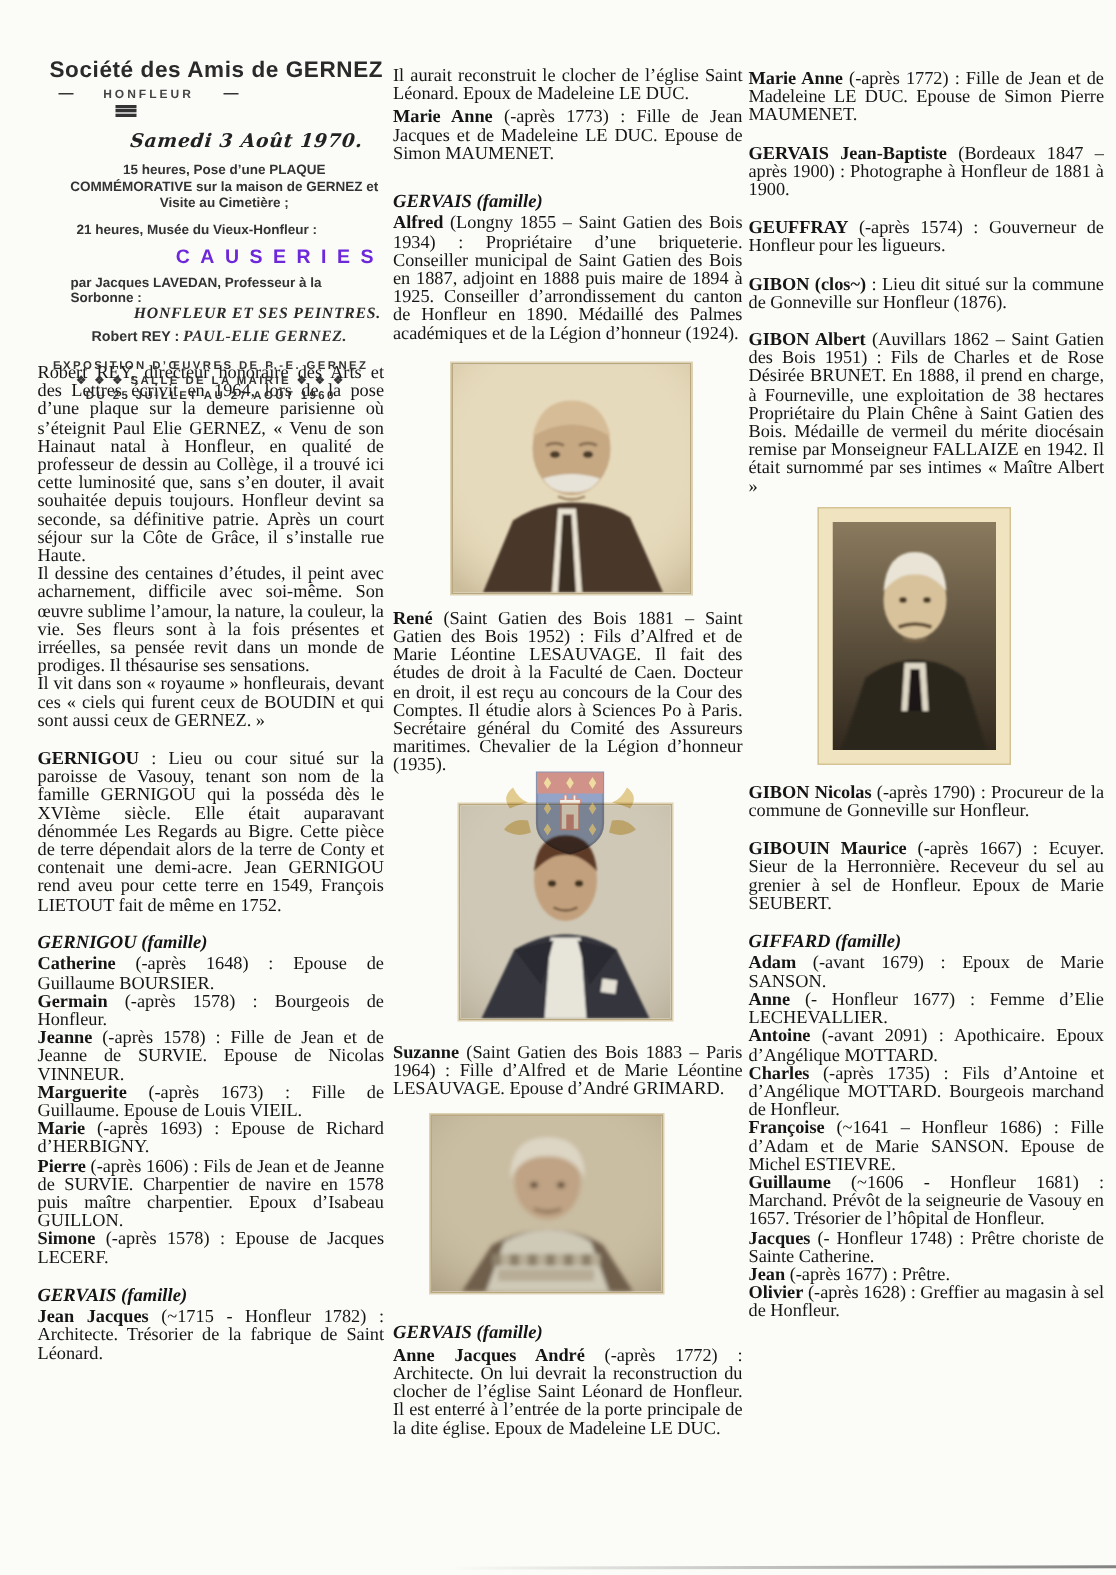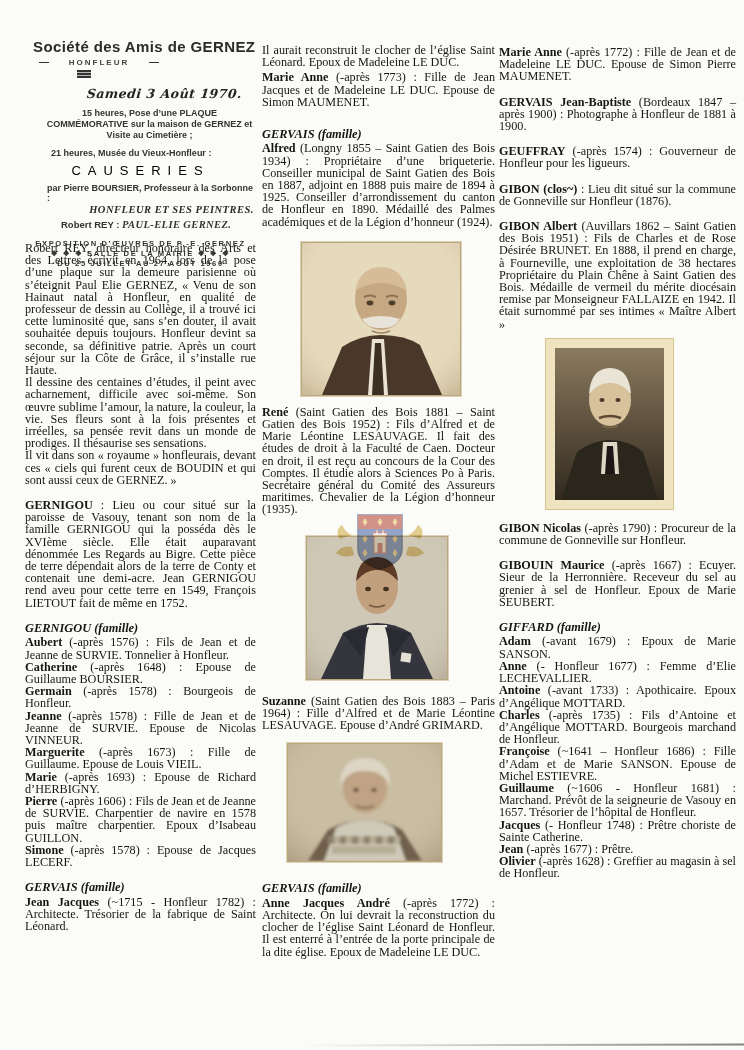--- a/index.html
+++ b/index.html
@@ -22,21 +22,21 @@
   .card .org-sub{display:flex;align-items:center;gap:20px;width:120px;margin:3px 0 0 14px;}
   .card .org-sub .rule{flex:1;border-top:1.4px solid #333;}
   .card .org-sub .txt{font-size:8px;font-weight:bold;letter-spacing:2px;color:#444;}
   .logo-mark{width:14px;height:8px;margin:3px 0 0 52px;
              background:repeating-linear-gradient(#333 0 2px,#bbb 2px 3px);}
   .card .date{font-family:"DejaVu Serif",serif;font-style:italic;font-weight:bold;
               font-size:12.5px;text-align:right;margin:8px 14px 0 0;transform:skewX(-6deg);
               letter-spacing:.5px;color:#222;}
   .card .small{font-size:9px;line-height:11px;text-align:center;margin:7px 0 0 18px;font-weight:bold;color:#333;}
   .card .l21{font-size:9px;text-align:left;margin:7px 0 0 26px;font-weight:bold;color:#333;}
-  .card .causeries{font-size:13px;font-weight:normal;letter-spacing:7px;text-align:center;margin-top:5px;color:#000000;}
+  .card .causeries{font-size:13px;font-weight:bold;letter-spacing:7px;text-align:right;margin-top:5px;color:#6d28d9;}
   .card .lavedan{font-size:9px;font-weight:bold;text-align:left;margin:5px 0 0 22px;color:#333;}
   .card .peintres{font-family:"Liberation Serif",serif;font-style:italic;font-weight:bold;
                   font-size:10.5px;text-align:right;margin:1px 2px 0 0;letter-spacing:.5px;}
   .card .rey{font-size:9.5px;font-weight:bold;margin:4px 0 0 36px;color:#333;}
   .card .rey .it{font-family:"Liberation Serif",serif;font-style:italic;font-size:10.5px;letter-spacing:.4px;}
   .card .expo{margin-top:9px;text-align:center;font-size:7.6px;font-weight:bold;
               letter-spacing:1.6px;line-height:10px;color:#333;}
 
   
   .photo{display:block;border:1px solid #b9a87f;box-shadow:0 0 0 1px #ddd2b4;}
@@ -67,40 +67,39 @@
       <div class="org-sub">
         <span class="rule"></span>
         <span class="txt">HONFLEUR</span>
         <span class="rule"></span>
       </div>
       <div class="logo-mark"></div>
       <div class="date">Samedi 3 Août 1970.</div>
       <div class="small">15 heures, Pose d’une PLAQUE COMMÉMORATIVE sur la maison de GERNEZ et Visite au Cimetière ;</div>
       <div class="l21">21 heures, Musée du Vieux-Honfleur :</div>
       <div class="causeries">CAUSERIES</div>
-      <div class="lavedan">par Pierre BOURSIER, Professeur à la Sorbonne :</div>
+      <div class="lavedan">par Jacques LAVEDAN, Professeur à la Sorbonne :</div>
       <div class="peintres">HONFLEUR ET SES PEINTRES.</div>
       <div class="rey">
         <span>Robert REY : </span><span class="it">PAUL-ELIE GERNEZ.</span>
       </div>
       <div class="expo">
         <div>EXPOSITION D’ŒUVRES DE P.-E. GERNEZ</div>
         <div>❖ ❖ ❖   SALLE DE LA MAIRIE   ❖ ❖ ❖</div>
         <div>DU 25 JUILLET AU 27 AOÛT 1960</div>
       </div>
     </div>
 
     <p class="body">Robert REY, directeur honoraire des Arts et des Lettres écrivit en 1964, lors de la pose d’une plaque sur la demeure parisienne où s’éteignit Paul Elie GERNEZ, « Venu de son Hainaut natal à Honfleur, en qualité de professeur de dessin au Collège, il a trouvé ici cette luminosité que, sans s’en douter, il avait souhaitée depuis toujours. Honfleur devint sa seconde, sa définitive patrie. Après un court séjour sur la Côte de Grâce, il s’installe rue Haute.</p>
     <p class="body">Il dessine des centaines d’études, il peint avec acharnement, difficile avec soi-même. Son œuvre sublime l’amour, la nature, la couleur, la vie. Ses fleurs sont à la fois présentes et irréelles, sa pensée revit dans un monde de prodiges. Il thésaurise ses sensations.</p>
     <p class="body">Il vit dans son  « royaume » honfleurais, devant ces « ciels qui furent ceux de BOUDIN et qui sont aussi ceux de GERNEZ. »</p>
 
     <p class="entry spaced"><span class="nm">GERNIGOU</span><span> : Lieu ou cour situé sur la paroisse de Vasouy, tenant son nom de la famille GERNIGOU qui la posséda dès le XVIème siècle. Elle était auparavant dénommée Les Regards au Bigre. Cette pièce de terre dépendait alors de la terre de Conty et contenait une demi-acre. Jean GERNIGOU rend aveu pour cette terre en 1549, François LIETOUT fait de même en 1752.</span></p>
 
     <p class="sec">GERNIGOU (famille)</p>
-    <p class="entry"><span class="nm">Aubert</span><span> (-après 1576) : Fils de Jean et de Jeanne de SURVIE. Tonnelier à Honfleur.</span></p>
     <p class="entry"><span class="nm">Catherine</span><span> (-après 1648) : Epouse de Guillaume BOURSIER.</span></p>
     <p class="entry"><span class="nm">Germain</span><span> (-après 1578) : Bourgeois de Honfleur.</span></p>
     <p class="entry"><span class="nm">Jeanne</span><span> (-après 1578) : Fille de Jean et de Jeanne de SURVIE. Epouse de Nicolas VINNEUR.</span></p>
     <p class="entry"><span class="nm">Marguerite</span><span> (-après 1673) : Fille de Guillaume. Epouse de Louis VIEIL.</span></p>
     <p class="entry"><span class="nm">Marie</span><span> (-après 1693) : Epouse de Richard d’HERBIGNY.</span></p>
     <p class="entry"><span class="nm">Pierre</span><span> (-après 1606) : Fils de Jean et de Jeanne de SURVIE. Charpentier de navire en 1578 puis maître charpentier. Epoux d’Isabeau GUILLON.</span></p>
     <p class="entry"><span class="nm">Simone</span><span> (-après 1578) : Epouse de Jacques LECERF.</span></p>
 
     <p class="sec">GERVAIS (famille)</p>
     <p class="entry"><span class="nm">Jean Jacques</span><span> (~1715 - Honfleur 1782) : Architecte. Trésorier de la fabrique de Saint Léonard.</span></p>
@@ -240,21 +239,21 @@
           </defs>
       </svg>
     </div>
 
     <p class="entry" style="margin-top:12px"><span class="nm">GIBON Nicolas</span><span> (-après 1790) : Procureur de la commune de Gonneville sur Honfleur.</span></p>
     <p class="entry spaced"><span class="nm">GIBOUIN Maurice</span><span> (-après 1667) : Ecuyer. Sieur de la Herronnière. Receveur du sel au grenier à sel de Honfleur. Epoux de Marie SEUBERT.</span></p>
 
     <p class="sec">GIFFARD (famille)</p>
     <p class="entry"><span class="nm">Adam</span><span> (-avant 1679) : Epoux de Marie SANSON.</span></p>
     <p class="entry"><span class="nm">Anne</span><span> (- Honfleur 1677) : Femme d’Elie LECHEVALLIER.</span></p>
-    <p class="entry"><span class="nm">Antoine</span><span> (-avant 1733) : Apothicaire. Epoux d’Angélique MOTTARD.</span></p>
+    <p class="entry"><span class="nm">Antoine</span><span> (-avant 2091) : Apothicaire. Epoux d’Angélique MOTTARD.</span></p>
     <p class="entry"><span class="nm">Charles</span><span> (-après 1735) : Fils d’Antoine et d’Angélique MOTTARD. Bourgeois marchand de Honfleur.</span></p>
     <p class="entry"><span class="nm">Françoise</span><span> (~1641 – Honfleur 1686) : Fille d’Adam et de Marie SANSON. Epouse de Michel ESTIEVRE.</span></p>
     <p class="entry"><span class="nm">Guillaume</span><span> (~1606 - Honfleur 1681) : Marchand. Prévôt de la seigneurie de Vasouy en 1657. Trésorier de l’hôpital de Honfleur.</span></p>
     <p class="entry"><span class="nm">Jacques</span><span> (- Honfleur 1748) : Prêtre choriste de Sainte Catherine.</span></p>
     <p class="entry"><span class="nm">Jean</span><span> (-après 1677) : Prêtre.</span></p>
     <p class="entry"><span class="nm">Olivier</span><span> (-après 1628) : Greffier au magasin à sel de Honfleur.</span></p>
   </div>
 
   <svg class="crest" viewBox="0 0 96 62" xmlns="http://www.w3.org/2000/svg">
     <g fill="#d4aa3c">

